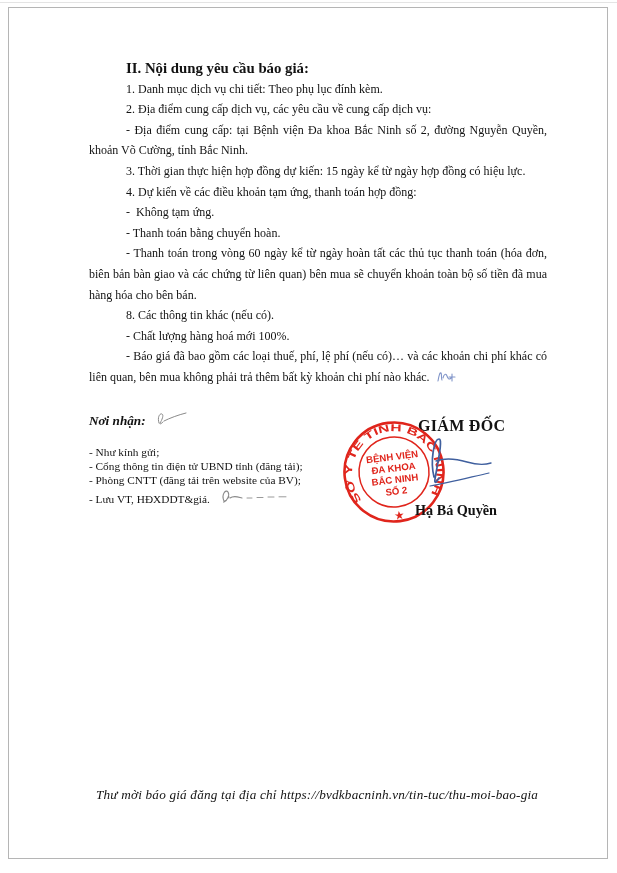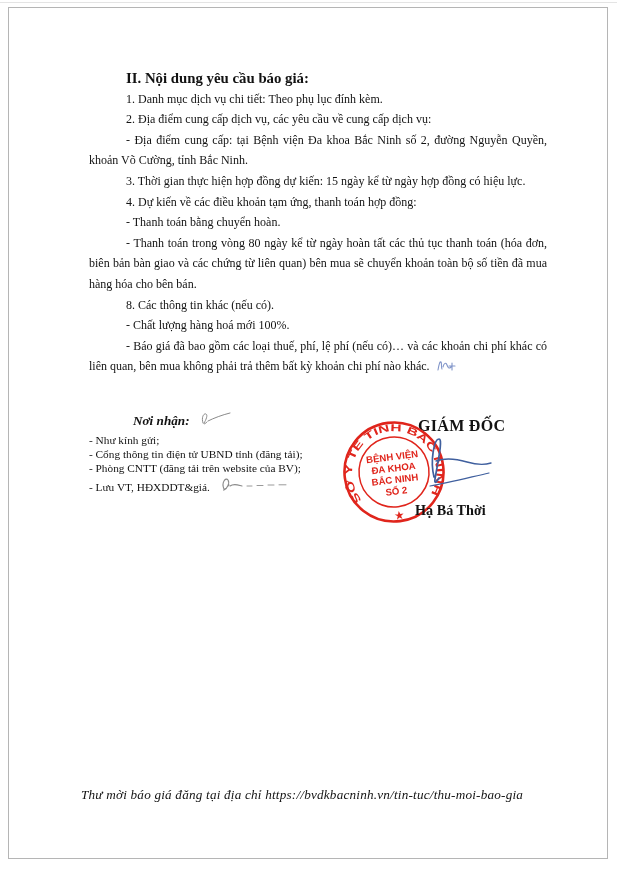--- a/index.html
+++ b/index.html
@@ -25,21 +25,21 @@
   .page-border {
     position: absolute;
     left: 8px; top: 7px;
     width: 598px; height: 850px;
     border: 1px solid #b5b5b5;
     background: #ffffff;
   }
   .body-text {
     position: absolute;
     left: 80px;   
-    top: 60px;
+    top: 50px;
     width: 458px;
   }
   .para {
     margin: 0;
     font-size: 12px;
     line-height: 20.6px;
     text-align: justify;
     text-indent: 37px;
   }
   .para.heading {
@@ -54,24 +54,23 @@
   .recipients {
     position: absolute;
     left: 80px;
     top: 403px;
     width: 270px;
   }
   .recip-title {
     font-weight: bold;
     font-style: italic;
     font-size: 13.2px;
-    margin-left: 44px;
   }
   .recip-items {
-    margin-top: 4px;
+    margin-top: 16px;
     font-size: 11.3px;
     line-height: 14.2px;
   }
   .recip-item { white-space: nowrap; }
   .scribble {
     display: inline-block;
     vertical-align: -2px;
     margin-left: 4px;
   }
   .director-title {
@@ -99,21 +98,21 @@
   }
   .signer-name {
     position: absolute;
     left: 406px;
     top: 494px;
     font-size: 14.2px;
     font-weight: bold;
   }
   .footer-note {
     position: absolute;
-    left: 72px;
+    left: 87px;
     top: 779px;
     font-style: italic;
     font-size: 13.2px;
     letter-spacing: 0.2px;
     white-space: nowrap;
   }
   .stamp text {
     font-family: "Liberation Sans", sans-serif;
     font-weight: bold;
   }
@@ -126,22 +125,23 @@
 
   <div class="page-border">
 
     <div class="body-text">
       <p class="para heading">II. Nội dung yêu cầu báo giá:</p>
       <p class="para">1. Danh mục dịch vụ chi tiết: Theo phụ lục đính kèm.</p>
       <p class="para">2. Địa điểm cung cấp dịch vụ, các yêu cầu về cung cấp dịch vụ:</p>
       <p class="para">- Địa điểm cung cấp: tại Bệnh viện Đa khoa Bắc Ninh số 2, đường Nguyễn Quyền, khoản Võ Cường, tỉnh Bắc Ninh.</p>
       <p class="para">3. Thời gian thực hiện hợp đồng dự kiến: 15 ngày kể từ ngày hợp đồng có hiệu lực.</p>
       <p class="para">4. Dự kiến về các điều khoản tạm ứng, thanh toán hợp đồng:</p>
+      <p class="para">- &nbsp;Không tạm ứng.</p>
       <p class="para">- Thanh toán bằng chuyển hoàn.</p>
-      <p class="para">- Thanh toán trong vòng 80 ngày kể từ ngày hoàn tất các thủ tục thanh toán (hóa đơn, biên bản bàn giao và các chứng từ liên quan) bên mua sẽ chuyển khoản toàn bộ số tiền đã mua hàng hóa cho bên bán.</p>
+      <p class="para">- Thanh toán trong vòng 60 ngày kể từ ngày hoàn tất các thủ tục thanh toán (hóa đơn, biên bản bàn giao và các chứng từ liên quan) bên mua sẽ chuyển khoản toàn bộ số tiền đã mua hàng hóa cho bên bán.</p>
       <p class="para">8. Các thông tin khác (nếu có).</p>
       <p class="para">- Chất lượng hàng hoá mới 100%.</p>
       <p class="para">
         <span>- Báo giá đã bao gồm các loại thuế, phí, lệ phí (nếu có)… và các khoản chi phí khác có liên quan, bên mua không phải trả thêm bất kỳ khoản chi phí nào khác.</span>
         <svg class="blue-mark" width="20" height="15" viewBox="0 0 20 15">
           <path d="M2 12 C3 6, 4 3, 5 4 C6 5, 5 10, 6 11 M7 9 C8 5, 10 4, 11 7 C12 10, 13 11, 15 9 M16 5 L16 12 M13 8 L19 8" fill="none" stroke="#8195c9" stroke-width="1.1" stroke-linecap="round"></path>
         </svg>
       </p>
     </div>
 
@@ -183,18 +183,18 @@
       <text x="52" y="63" font-size="9.6" fill="#e0251c" text-anchor="middle">BẮC NINH</text>
       <text x="52" y="74.5" font-size="9.6" fill="#e0251c" text-anchor="middle">SỐ 2</text>
     </svg>
 
     <svg class="signature" viewBox="0 0 78 60">
       <path d="M13 44 C9 28, 13 6, 18 6 C22 6, 17 28, 14 46 C13.3 51, 15 50, 18 45" fill="none" stroke="#3f5f9e" stroke-width="1.7" stroke-linecap="round"></path>
       <path d="M15 28 C26 24, 36 26, 46 29 C56 32, 64 32, 70 30" fill="none" stroke="#3f5f9e" stroke-width="1.4" stroke-linecap="round"></path>
       <path d="M9 53 C26 50, 46 45, 68 40" fill="none" stroke="#3f5f9e" stroke-width="1.2" stroke-linecap="round"></path>
     </svg>
 
-    <div class="signer-name">Hạ Bá Thời</div>
+    <div class="signer-name">Hạ Bá Quyền</div>
 
     <div class="footer-note">Thư mời báo giá đăng tại địa chỉ https://bvdkbacninh.vn/tin-tuc/thu-moi-bao-gia</div>
 
   </div>
 </div>
 
 </body></html>

